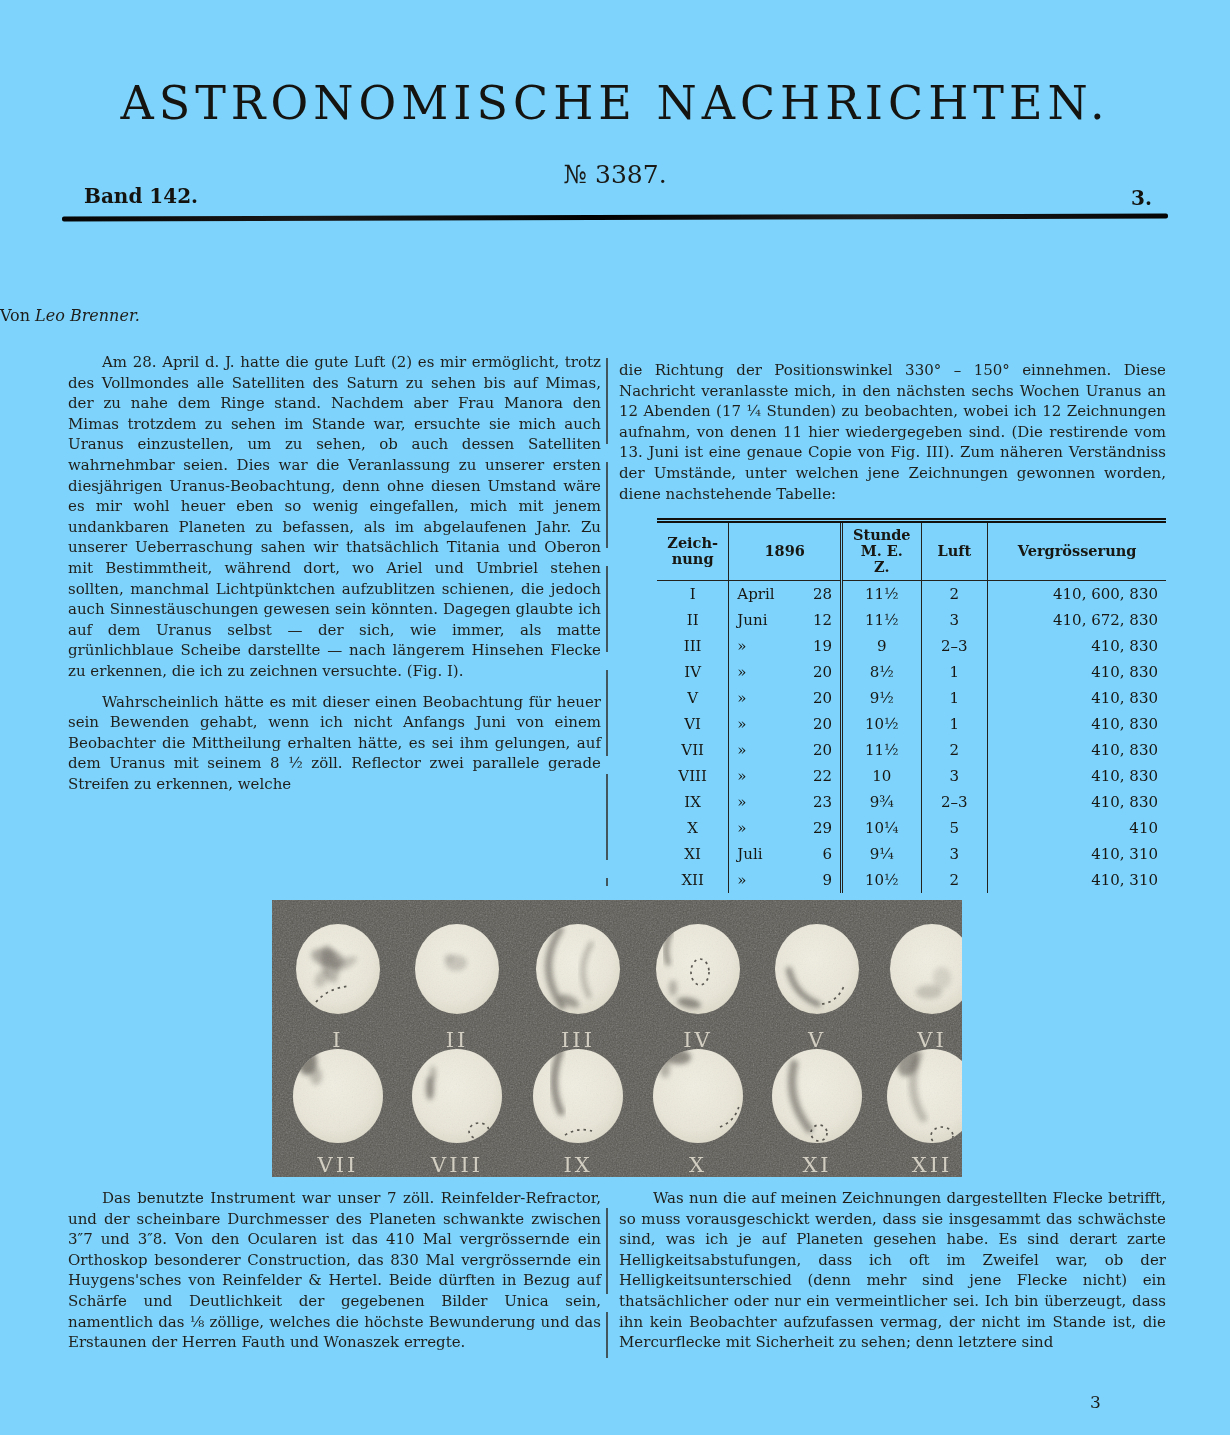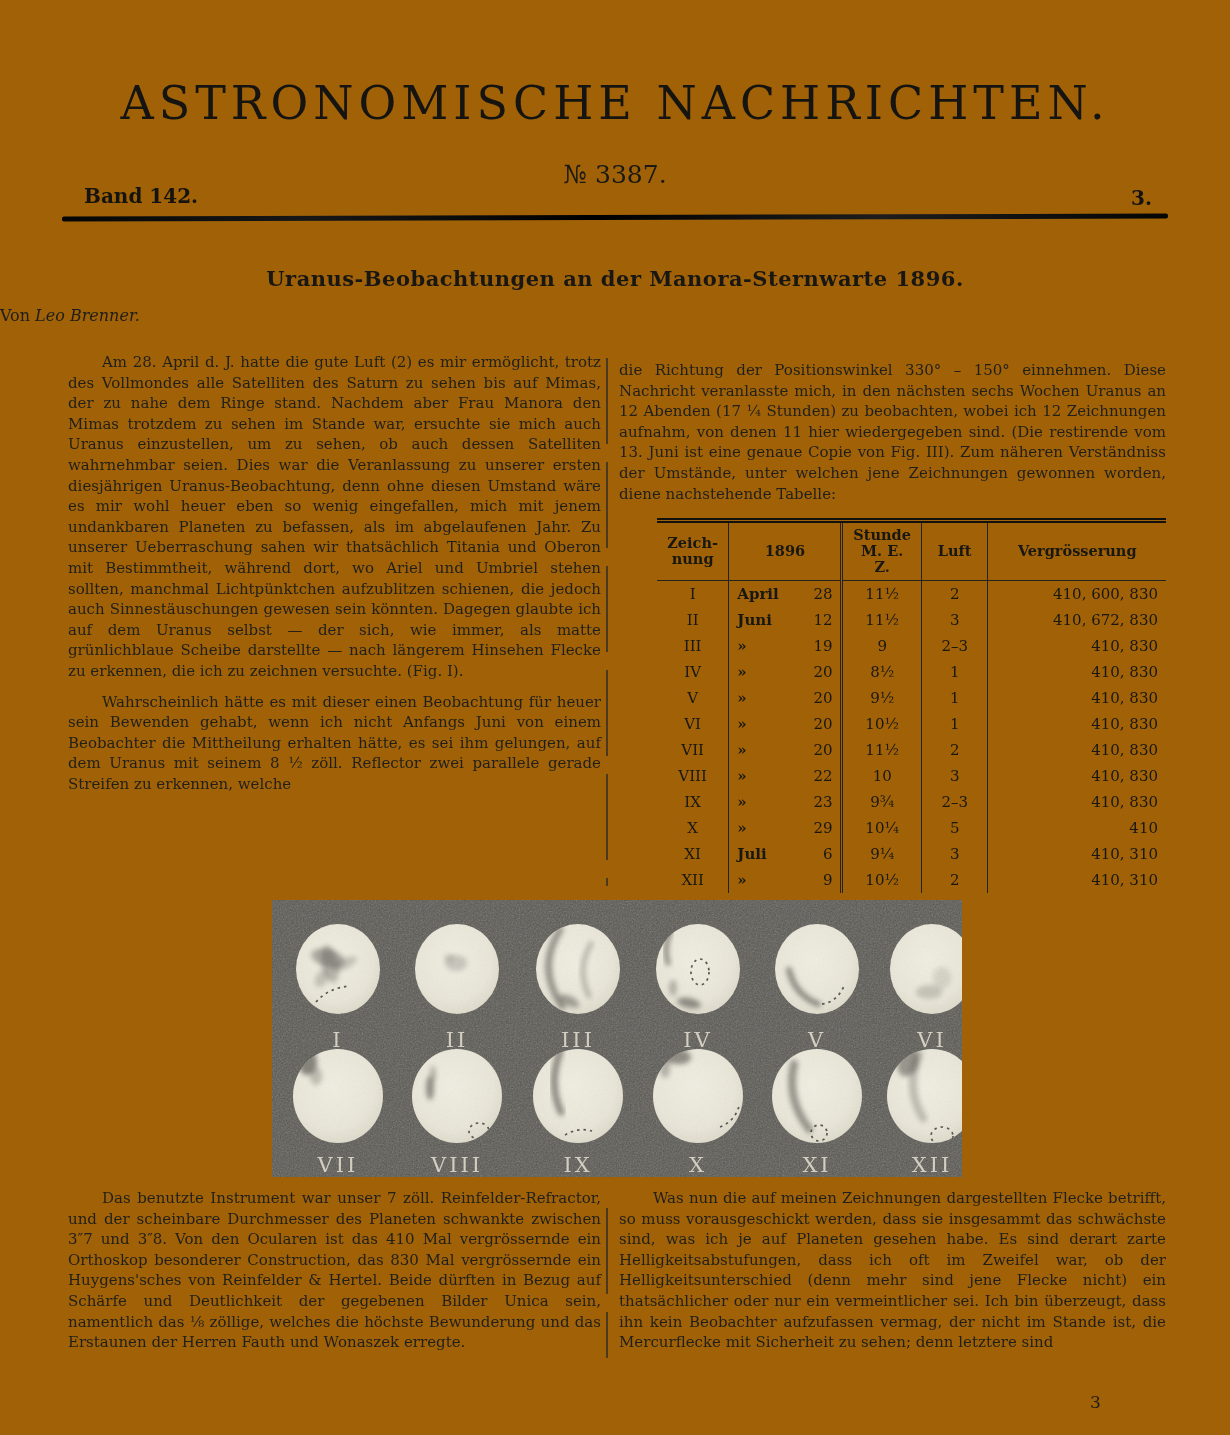--- a/index.html
+++ b/index.html
@@ -1,18 +1,18 @@
 <!DOCTYPE html>
 <html><head>
 <meta charset="utf-8">
 <style>
   html,body{margin:0;padding:0;background:#e8e8e8;}
   .page{
     position:relative;width:1230px;height:1435px;margin:0 auto;
-    background:#a16207;color:#1c1b18;
+    background:#7dd3fc;color:#1c1b18;
     font-family:"DejaVu Serif","Liberation Serif",serif;
     overflow:hidden;
   }
   
   .masthead{
     position:absolute;top:76px;left:0;width:100%;text-align:center;
     font-size:46px;letter-spacing:5px;font-weight:500;color:#151411;
     white-space:nowrap;
   }
   .issue-no{
@@ -66,21 +66,21 @@
     border-collapse:collapse;font-size:15px;color:#181712;
     border-top:5px double #12110d;
   }
   table.obs th{
     font-weight:bold;font-size:14.5px;padding:4px 8px 5px;
     white-space:pre-line;text-align:center;vertical-align:middle;
     border-bottom:1.5px solid #23221d;line-height:16px;
   }
   table.obs td{padding:2.5px 8px;height:21px;}
   .c-no{width:56px;text-align:center;border-right:1.2px solid #23221d;}
-  .c-month{width:52px;text-align:left;padding-left:12px;font-weight:bold;}
+  .c-month{width:52px;text-align:left;padding-left:12px;}
   .c-day{width:30px;text-align:right;}
   .c-stunde{width:62px;text-align:center;border-left:3px double #23221d;border-right:1.2px solid #23221d;}
   .c-luft{width:52px;text-align:center;border-right:1.2px solid #23221d;}
   .c-vergr{width:168px;text-align:right;}
   th.h-date{border-right:3px double #23221d;}
   th.h-no{border-right:1.2px solid #23221d;}
   th.h-stunde{border-right:1.2px solid #23221d;}
   th.h-luft{border-right:1.2px solid #23221d;}
   
   .plate{position:absolute;left:272px;top:900px;width:690px;height:277px;}
@@ -99,21 +99,20 @@
 <body>
 
 <div class="page">
 
   <div class="masthead">ASTRONOMISCHE NACHRICHTEN.</div>
   <div class="issue-no">№ 3387.</div>
   <div class="band">Band 142.</div>
   <div class="page-col">3.</div>
   <div class="head-rule"></div>
 
-  <div class="article-title">Uranus-Beobachtungen an der Manora-Sternwarte 1896.</div>
   <div class="byline">
     <span>Von </span><span class="author">Leo Brenner.</span>
   </div>
 
   <div class="col col-left-top">
     <div class="para indent">Am 28. April d. J. hatte die gute Luft (2) es mir ermöglicht, trotz des Vollmondes alle Satelliten des Saturn zu sehen bis auf Mimas, der zu nahe dem Ringe stand. Nachdem aber Frau Manora den Mimas trotzdem zu sehen im Stande war, ersuchte sie mich auch Uranus einzustellen, um zu sehen, ob auch dessen Satelliten wahrnehmbar seien. Dies war die Veranlassung zu unserer ersten diesjährigen Uranus-Beobachtung, denn ohne diesen Umstand wäre es mir wohl heuer eben so wenig eingefallen, mich mit jenem undankbaren Planeten zu befassen, als im abgelaufenen Jahr. Zu unserer Ueberraschung sahen wir thatsächlich Titania und Oberon mit Bestimmtheit, während dort, wo Ariel und Umbriel stehen sollten, manchmal Lichtpünktchen aufzublitzen schienen, die jedoch auch Sinnestäuschungen gewesen sein könnten. Dagegen glaubte ich auf dem Uranus selbst — der sich, wie immer, als matte grünlichblaue Scheibe darstellte — nach längerem Hinsehen Flecke zu erkennen, die ich zu zeichnen versuchte. (Fig. I).</div>
     <div class="para indent">Wahrscheinlich hätte es mit dieser einen Beobachtung für heuer sein Bewenden gehabt, wenn ich nicht Anfangs Juni von einem Beobachter die Mittheilung erhalten hätte, es sei ihm gelungen, auf dem Uranus mit seinem 8 ½ zöll. Reflector zwei parallele gerade Streifen zu erkennen, welche</div>
   </div>
 
   <div class="col col-right-top">

